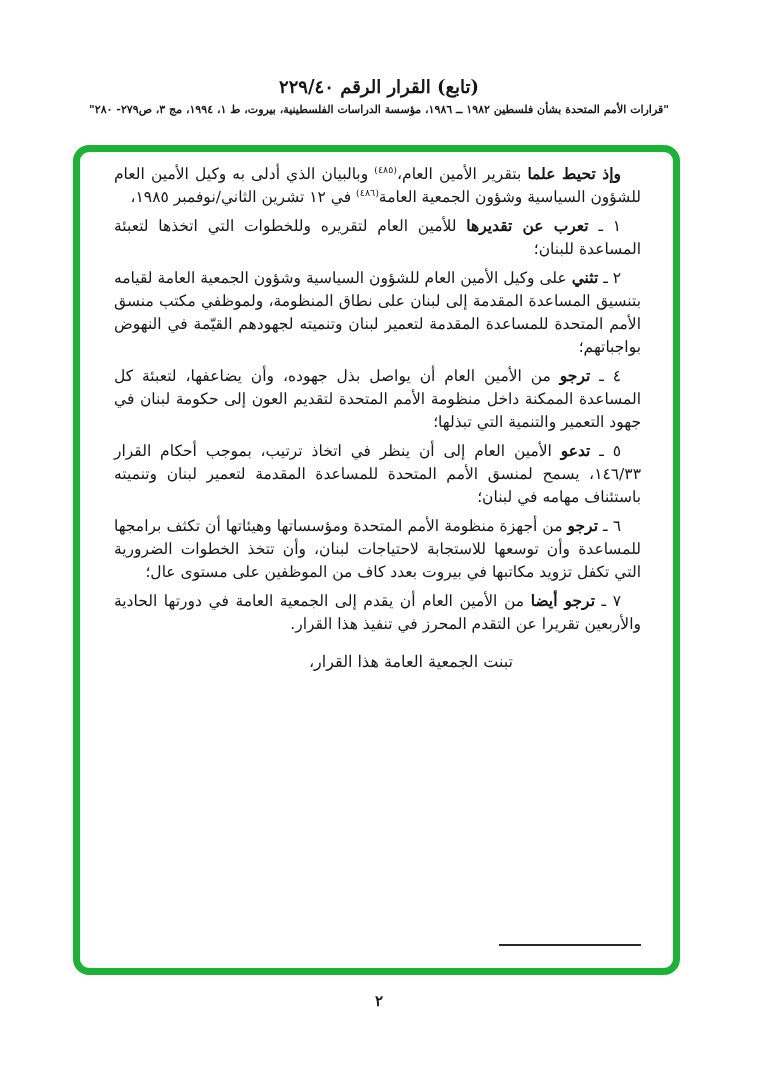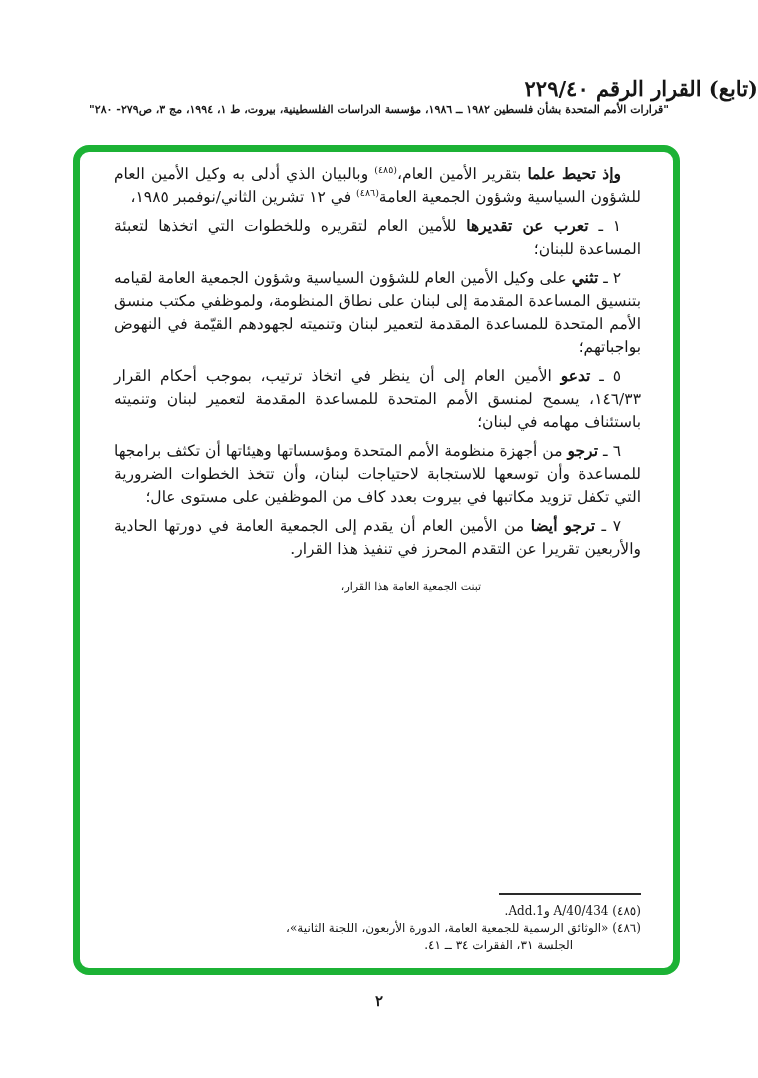--- a/index.html
+++ b/index.html
@@ -17,22 +17,23 @@
     position: relative;
     width: 758px;
     height: 1078px;
     overflow: hidden;
   }
   .doc-title {
     position: absolute;
     top: 76px;
     left: 0;
     width: 100%;
+    text-align: center;
     font-weight: bold;
-    font-size: 21px;
+    font-size: 18px;
     letter-spacing: 0.3px;
   }
   .doc-citation {
     position: absolute;
     top: 103px;
     left: 0;
     width: 100%;
     text-align: center;
     font-weight: bold;
     font-size: 11px;
@@ -61,21 +62,21 @@
   .para .bold { font-weight: bold; }
   .para sup {
     font-size: 9.5px;
     line-height: 0;
     vertical-align: super;
   }
   .adoption {
     margin: 8px 104px 0 0;
     width: 252px;
     text-align: center;
-    font-size: 11px;
+    font-size: 16px;
     line-height: 26px;
   }
   .fn-block {
     margin-top: auto;
     margin-left: -8px;
     font-size: 12px;
     line-height: 17px;
   }
   .fn-rule {
     width: 142px;
@@ -103,35 +104,31 @@
   <div class="doc-title">(تابع) القرار الرقم ٢٢٩/٤٠</div>
 
   <div class="doc-citation">"قرارات الأمم المتحدة بشأن فلسطين ١٩٨٢ ــ ١٩٨٦، مؤسسة الدراسات الفلسطينية، بيروت، ط ١، ١٩٩٤، مج ٣، ص٢٧٩- ٢٨٠"</div>
 
   <div class="green-box" style="border-color: rgb(28, 178, 53);">
 
     <div>
         <p class="para"><span class="bold">وإذ تحيط علما</span><span> بتقرير الأمين العام،</span><sup>(٤٨٥)</sup><span> وبالبيان الذي أدلى به وكيل الأمين العام للشؤون السياسية وشؤون الجمعية العامة</span><sup>(٤٨٦)</sup><span> في ١٢ تشرين الثاني/نوفمبر ١٩٨٥،</span></p>
         <p class="para"><span>١ ـ </span><span class="bold">تعرب عن تقديرها</span><span> للأمين العام لتقريره وللخطوات التي اتخذها لتعبئة المساعدة للبنان؛</span></p>
         <p class="para"><span>٢ ـ </span><span class="bold">تثني</span><span> على وكيل الأمين العام للشؤون السياسية وشؤون الجمعية العامة لقيامه بتنسيق المساعدة المقدمة إلى لبنان على نطاق المنظومة، ولموظفي مكتب منسق الأمم المتحدة للمساعدة المقدمة لتعمير لبنان وتنميته لجهودهم القيّمة في النهوض بواجباتهم؛</span></p>
+        <p class="para"><span>٤ ـ </span><span class="bold">ترجو</span><span> من الأمين العام أن يواصل بذل جهوده، وأن يضاعفها، لتعبئة كل المساعدة الممكنة داخل منظومة الأمم المتحدة لتقديم العون إلى حكومة لبنان في جهود التعمير والتنمية التي تبذلها؛</span></p>
         <p class="para"><span>٥ ـ </span><span class="bold">تدعو</span><span> الأمين العام إلى أن ينظر في اتخاذ ترتيب، بموجب أحكام القرار ١٤٦/٣٣، يسمح لمنسق الأمم المتحدة للمساعدة المقدمة لتعمير لبنان وتنميته باستئناف مهامه في لبنان؛</span></p>
         <p class="para"><span>٦ ـ </span><span class="bold">ترجو</span><span> من أجهزة منظومة الأمم المتحدة ومؤسساتها وهيئاتها أن تكثف برامجها للمساعدة وأن توسعها للاستجابة لاحتياجات لبنان، وأن تتخذ الخطوات الضرورية التي تكفل تزويد مكاتبها في بيروت بعدد كاف من الموظفين على مستوى عال؛</span></p>
         <p class="para"><span>٧ ـ </span><span class="bold">ترجو أيضا</span><span> من الأمين العام أن يقدم إلى الجمعية العامة في دورتها الحادية والأربعين تقريرا عن التقدم المحرز في تنفيذ هذا القرار.</span></p>
       </div>
 
     <div class="adoption">
         <div>تبنت الجمعية العامة هذا القرار،</div>
       </div>
 
     <div class="fn-block">
       <div class="fn-rule"></div>
-      <div>
-          <div class="fn-line">(٤٨٥) A/40/434 وAdd.1.</div>
-          <div class="fn-line">(٤٨٦) «الوثائق الرسمية للجمعية العامة، الدورة الأربعون، اللجنة الثانية»،</div>
-          <div class="fn-line fn-cont">الجلسة ٣١، الفقرات ٣٤ ــ ٤١.</div>
-        </div>
     </div>
 
   </div>
 
   <div class="page-number">٢</div>
 
 </div>
 
 </body></html>

